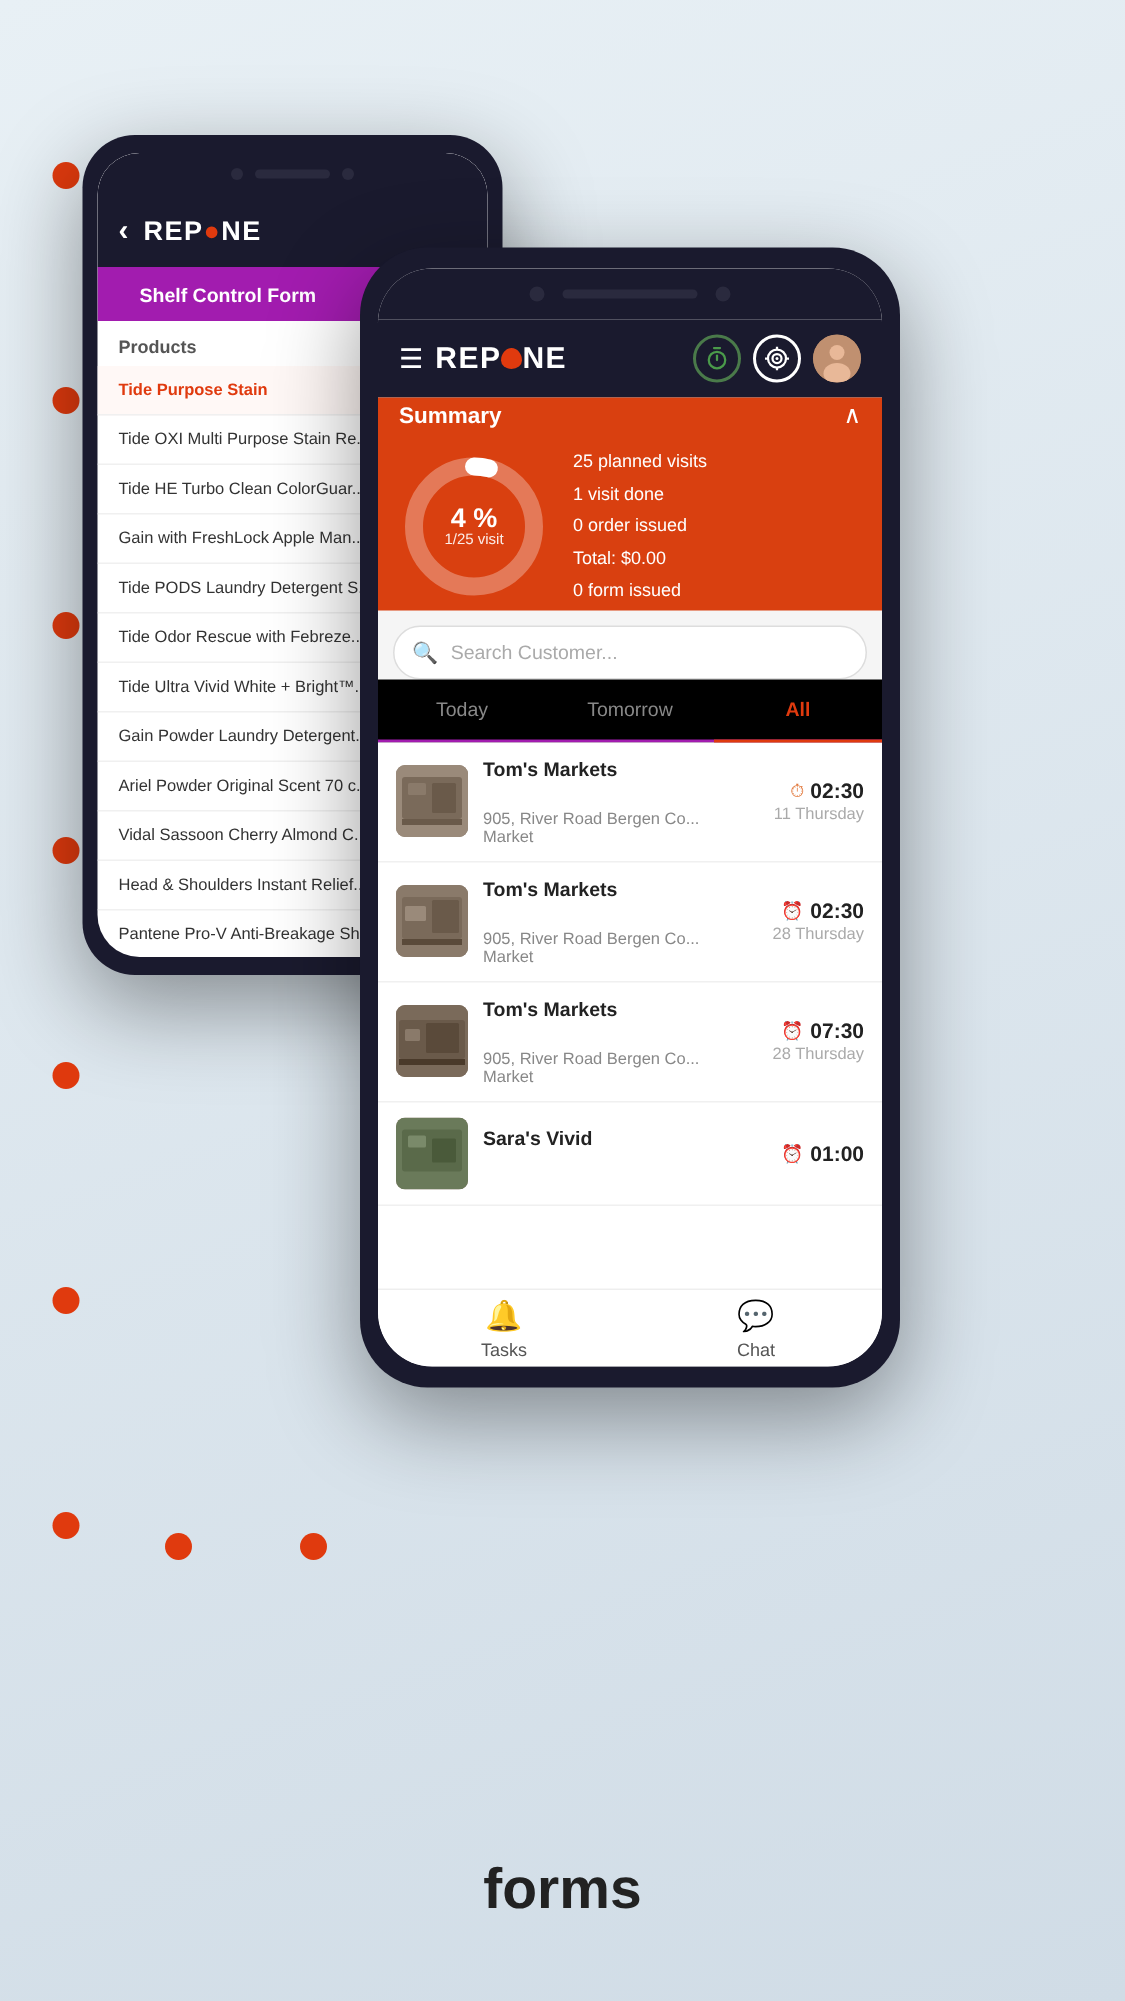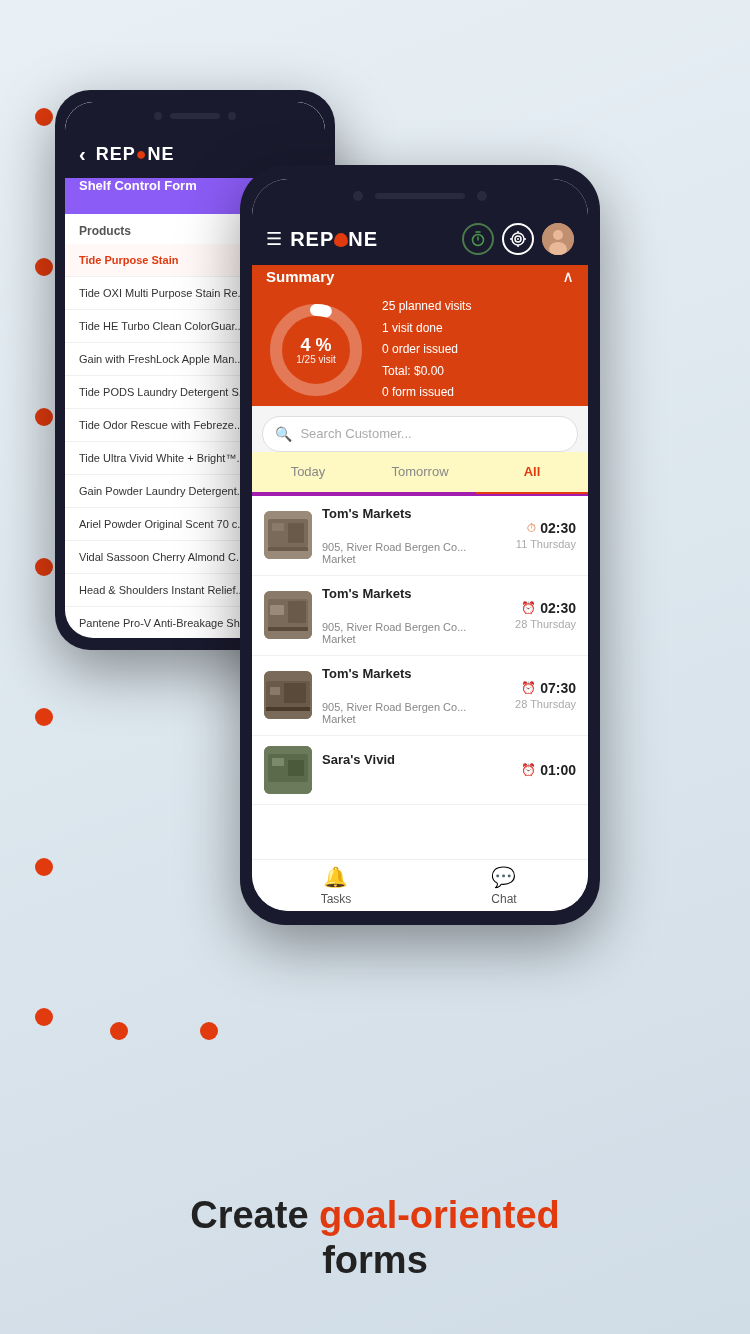--- a/index.html
+++ b/index.html
@@ -80,24 +80,25 @@
       font-weight: 900;
       font-size: 18px;
       letter-spacing: 1px;
     }
     .back-logo span.o {
       color: #e03a0e;
     }
 
     
     .back-form-title {
-      background: #8b5cf6;
+      background: #a21caf;
       height: 36px;
       display: flex;
-      padding: 0 14px;
+      align-items: center;
+      padding: 0 28px;
     }
     .back-form-title span {
       color: #fff;
       font-size: 13px;
       font-weight: 600;
     }
 
     
     .back-products-label {
       padding: 10px 14px 6px;
@@ -306,24 +307,24 @@
     }
     .search-input-fake {
       color: #aaa;
       font-size: 13px;
       text-align: right;
     }
 
     
     .tabs-row {
       display: flex;
-      background: #fef9c3;
+      background: #000000;
       margin: 0 0;
       flex-shrink: 0;
-      border-bottom: 4px solid #a21caf;
+      border-bottom: 2px solid #a21caf;
     }
     .tab-item {
       flex: 1;
       height: 40px;
       display: flex;
       align-items: center;
       justify-content: center;
       font-size: 13px;
       color: #888;
       cursor: pointer;
@@ -721,17 +722,14 @@
       <div class="nav-item">
         <span class="nav-icon">💬</span>
         <span class="nav-label">Chat</span>
       </div>
     </div>
 
   </div>
 </div>
 
 <div class="bottom-text">
-  <div class="bottom-text-line1">
-    <span>Create </span><span class="highlight">goal-oriented</span>
-  </div>
   <div class="bottom-text-line2">forms</div>
 </div>
 
 </body></html>

